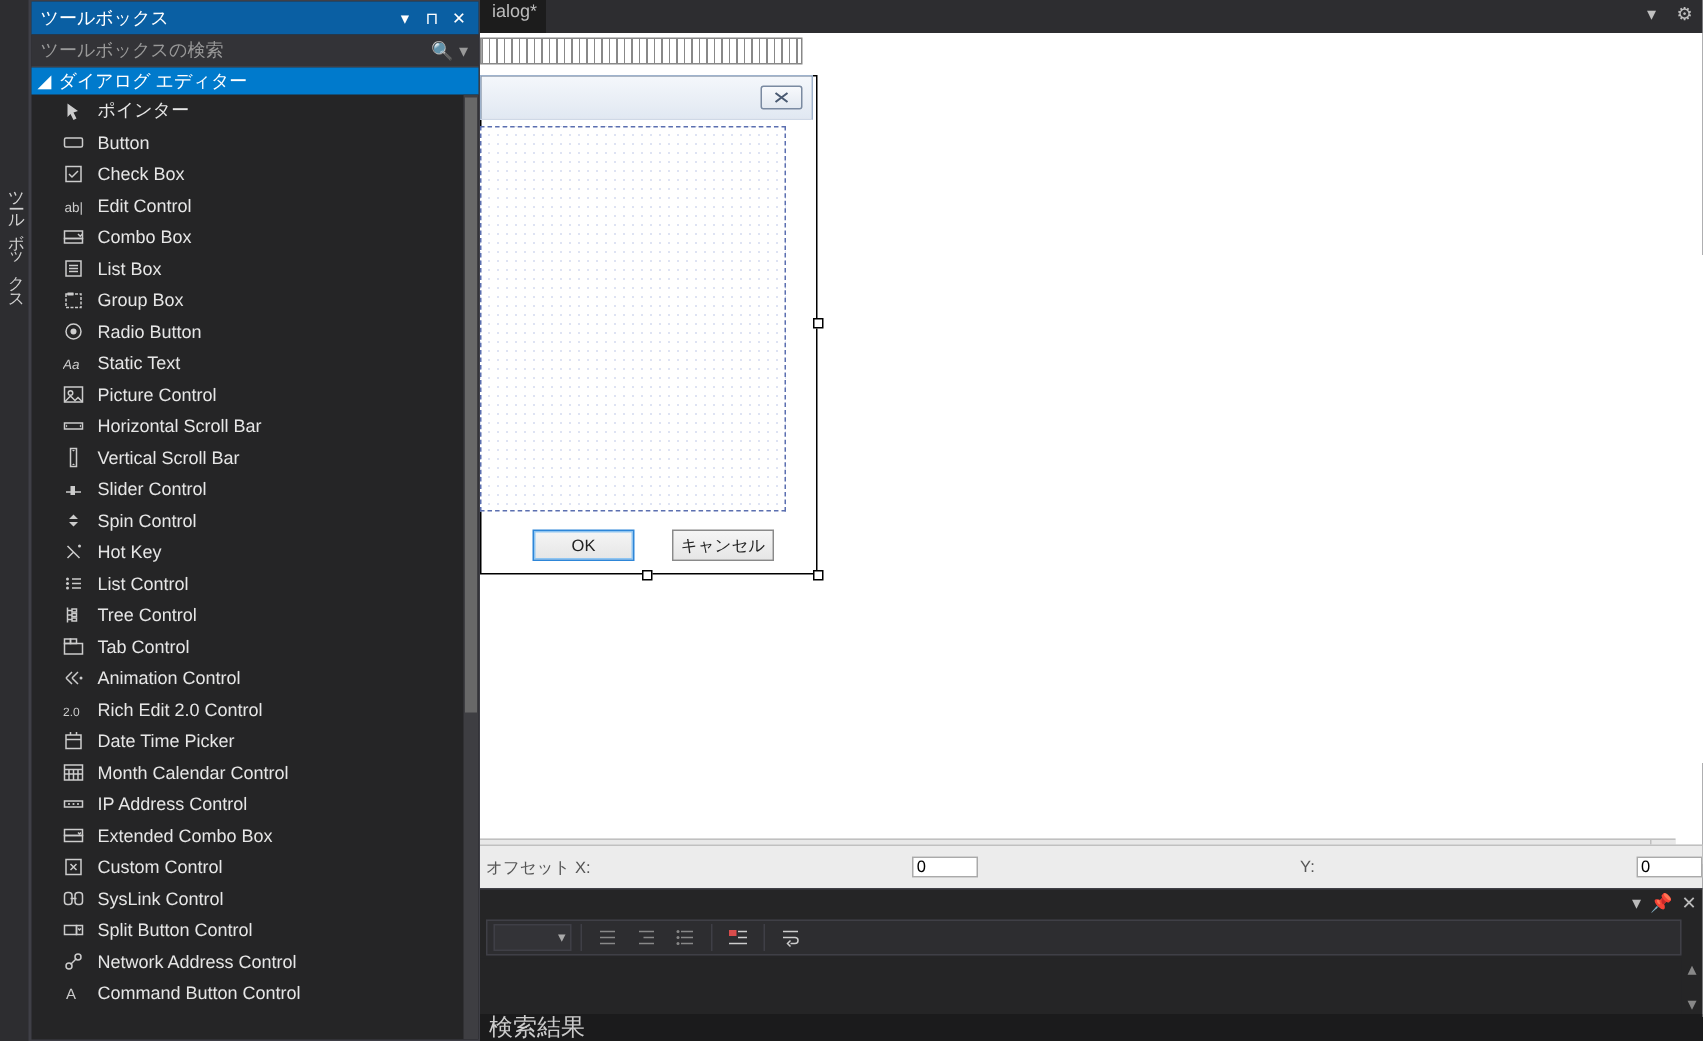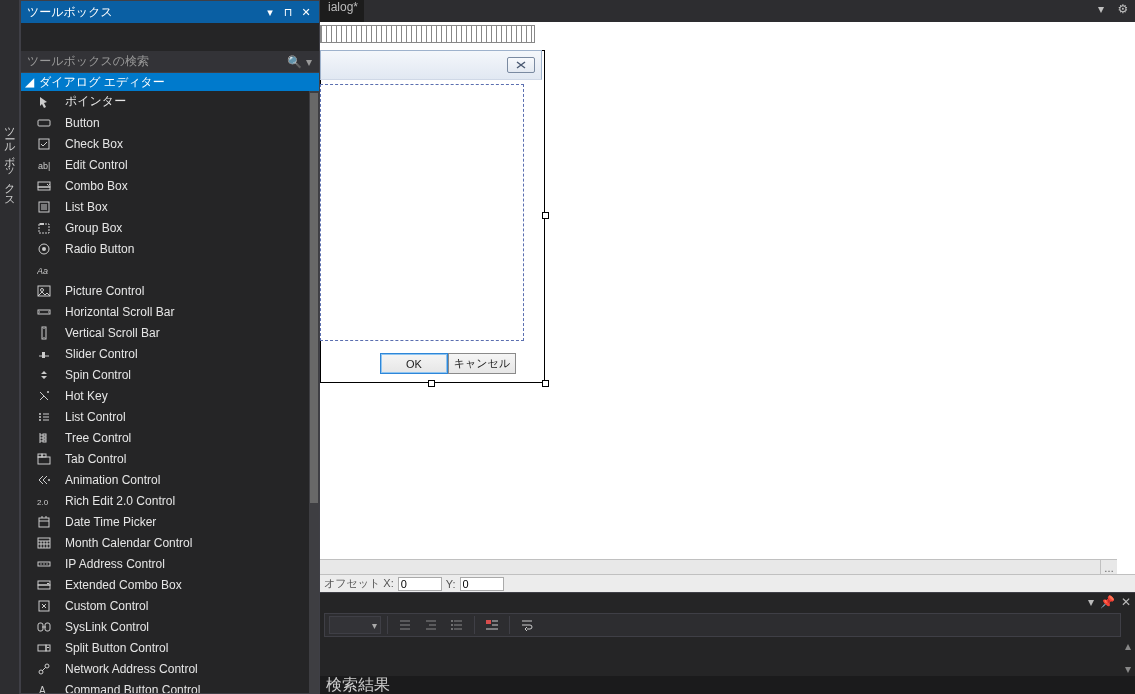--- a/index.html
+++ b/index.html
@@ -66,21 +66,20 @@
     color: #fff; font-size: 11px;
   }
   .toolbox-search {
     height: 22px;
     background: #333337;
     display: flex;
     align-items: center;
     padding: 0 4px 0 6px;
     border-bottom: 1px solid #3f3f46;
     color: #999;
-    margin-top: 28px;
   }
   .toolbox-search .s-label { flex: 1; font-size: 12px; }
   .toolbox-search .s-icon { width: 16px; text-align: center; }
   .toolbox-search .s-arrow { width: 12px; text-align: center; }
 
   .category-header {
     height: 18px;
     background: #007acc;
     display: flex; align-items: center;
     color: #fff;
@@ -102,21 +101,21 @@
     height: 21px;
     display: flex;
     align-items: center;
     padding-left: 16px;
     color: #e6e6e6;
     font-size: 12px;
   }
   .item .icon {
     width: 24px;
     display: inline-flex;
-    justify-content: flex-start;
+    justify-content: center;
     color: #f0abfc;
   }
   .item .icon svg { width: 14px; height: 14px; stroke: #cccccc; fill: none; stroke-width: 1; }
   .item .icon .filled { fill: #cccccc; stroke: none; }
   .item .lbl { flex: 1; padding-left: 4px; }
 
   .vscroll {
     position: absolute;
     right: 0; top: 0; width: 10px; bottom: 0;
     background: #3e3e42;
@@ -223,49 +222,50 @@
     position: absolute;
     height: 21px;
     width: 68px;
     border: 1px solid #8a8a8a;
     background: linear-gradient(#f5f5f5,#e6e6e6);
     color: #222;
     font-size: 11px;
     display: flex; align-items: center; justify-content: center;
   }
   .dlg-btn.ok {
-    left: 60px; top: 331px;
+    left: 35px; top: 331px;
     border: 1px solid #2e86d8;
     box-shadow: inset 0 0 0 1px #8fc5f1;
   }
   .dlg-btn.cancel { left: 128px; top: 331px; }
 
   .canvas-scroll-h {
     position: absolute;
     left: 0; right: 18px; bottom: 0; height: 17px;
     background: #e8e8e8;
     border-top: 1px solid #c0c0c0;
   }
   .canvas-scroll-h .cfg {
      position: absolute; right: 0; top: 0; width: 17px; height: 17px;
      background: #e8e8e8; border-left: 1px solid #c0c0c0;
      display:flex;align-items:center;justify-content:center;color:#555;font-size:10px;
   }
 
   .status-offset {
     position: absolute;
     left: 0; right: 0; bottom: 102px;
-    height: 18px;
+    height: 29px;
     background: #ececec;
     color: #555;
     font-size: 11px;
     display: flex; align-items: center;
     padding-left: 4px;
     border-top: 1px solid #c0c0c0;
     gap: 4px;
+    justify-content: space-between;
   }
   .status-offset input {
     width: 44px; height: 14px;
     border: 1px solid #aaa;
     background: #fff; font-size: 11px; padding: 0 2px;
   }
 
   
   .bottom-panel {
     position: absolute;
@@ -420,20 +420,21 @@
             </svg>
           </span>
           <span class="lbl">Radio Button</span>
         </div>
         <div class="item">
           <span class="icon">
             <svg viewBox="0 0 14 14">
               <text x="0" y="11" font-size="9" font-style="italic" class="filled">Aa</text>
             </svg>
           </span>
+          <span class="lbl">Static Text</span>
         </div>
         <div class="item">
           <span class="icon">
             <svg viewBox="0 0 14 14">
               <rect x="1" y="2" width="12" height="10"></rect>
               <circle cx="5" cy="6" r="1.5"></circle>
               <path d="M1 12l4-4 3 3 2-2 3 3"></path>
             </svg>
           </span>
           <span class="lbl">Picture Control</span>

